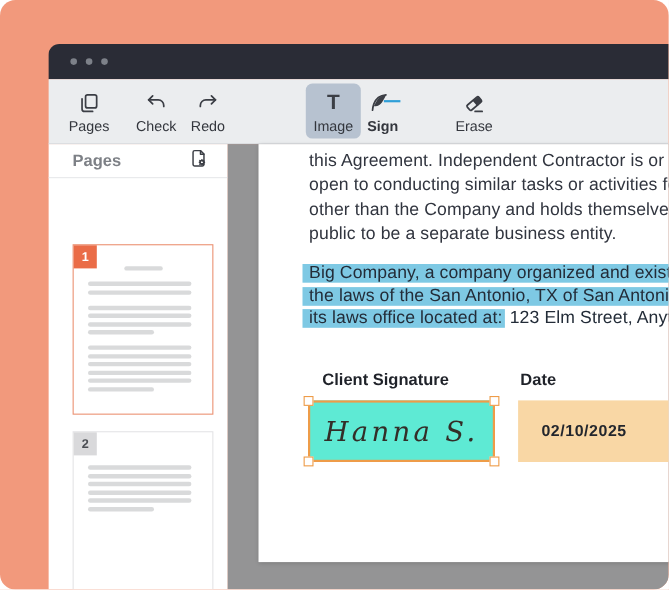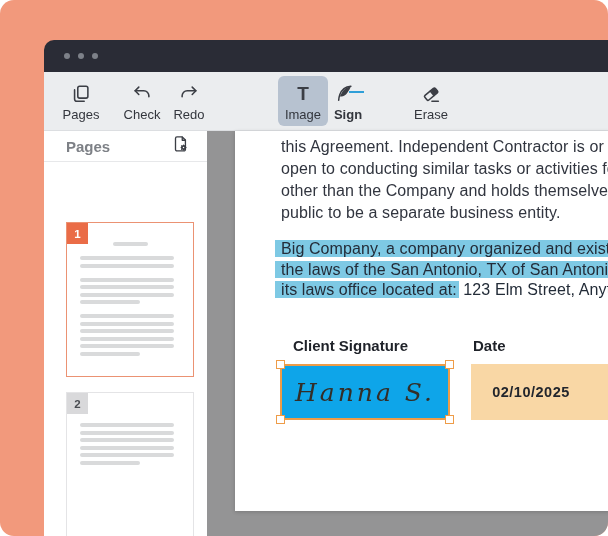--- a/index.html
+++ b/index.html
@@ -38,21 +38,21 @@
   
   .doc-viewport{flex:1;background:#949495;position:relative;min-width:0;}
   .doc-page{position:absolute;left:28px;top:0;right:-2px;height:380px;background:#ffffff;box-shadow:0 1px 4px rgba(0,0,0,.18);}
   .para{position:absolute;left:46px;top:5px;font-size:16px;line-height:22px;color:#31353f;white-space:nowrap;letter-spacing:.1px;}
   .hl-block{position:absolute;left:40px;top:108px;font-size:16px;color:#232c38;letter-spacing:.1px;}
   .hl-line{display:block;line-height:20.7px;white-space:nowrap;width:max-content;}
   .hl{background:#7ec9e4;padding:0 2px 0 6px;}
   .field-label{position:absolute;top:206px;font-size:15px;font-weight:700;color:#1f2229;white-space:nowrap;}
   .lbl-sig{left:58px;}
   .lbl-date{left:238px;}
-  .sig-field{position:absolute;left:45px;top:233px;width:170px;height:56px;background:#0ea5e9;border:2px solid #ee9c48;box-sizing:border-box;display:flex;align-items:center;justify-content:center;cursor:move;}
+  .sig-field{position:absolute;left:45px;top:233px;width:170px;height:56px;background:#5eead4;border:2px solid #ee9c48;box-sizing:border-box;display:flex;align-items:center;justify-content:center;cursor:move;}
   .sig-text{font-family:"DejaVu Serif", serif;font-style:italic;font-size:25px;letter-spacing:3px;color:#332e28;}
   .handle{position:absolute;width:9px;height:9px;background:#ffffff;border:1.5px solid #ee9c48;box-sizing:border-box;}
   .h-tl{left:-6px;top:-6px;} .h-tr{right:-6px;top:-6px;} .h-bl{left:-6px;bottom:-6px;} .h-br{right:-6px;bottom:-6px;}
   .date-field{position:absolute;left:236px;top:233px;width:200px;height:56px;background:#f9d7a5;display:flex;align-items:center;cursor:pointer;}
   .date-text{width:120px;text-align:center;font-size:14.5px;font-weight:700;letter-spacing:.5px;color:#23262d;}
 </style>
 </head>
 <body>
 
 <div class="canvas">

